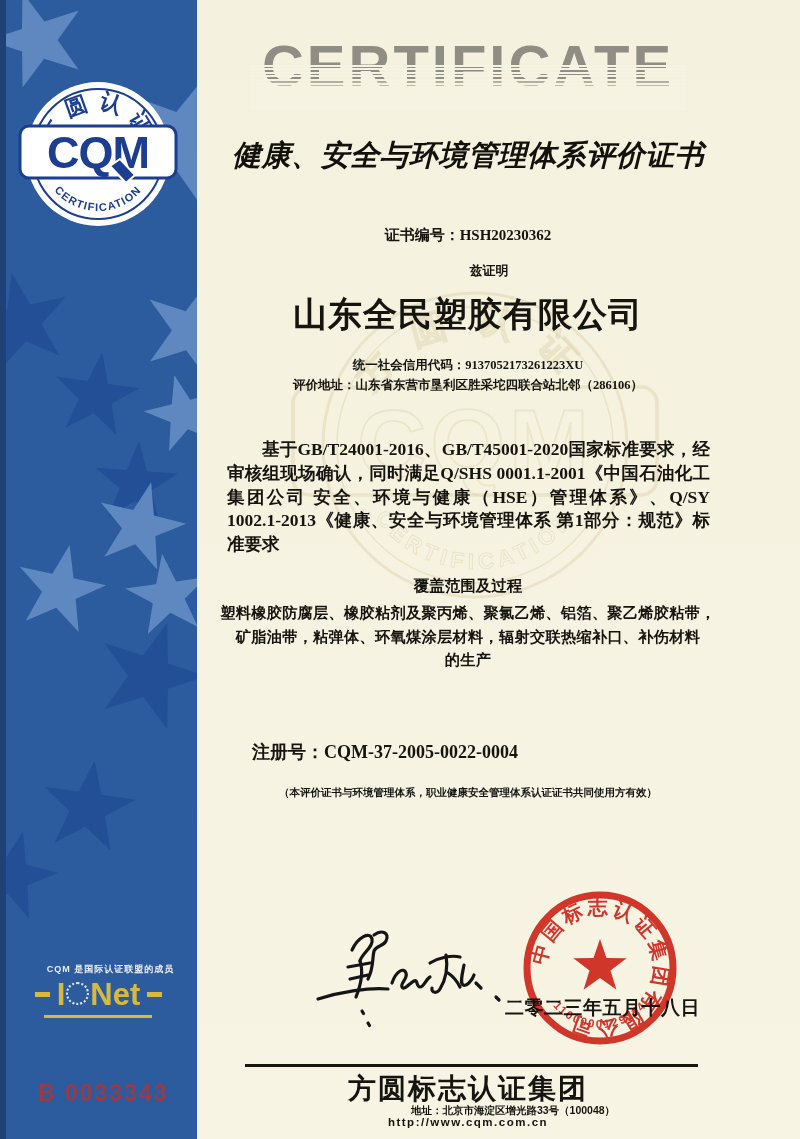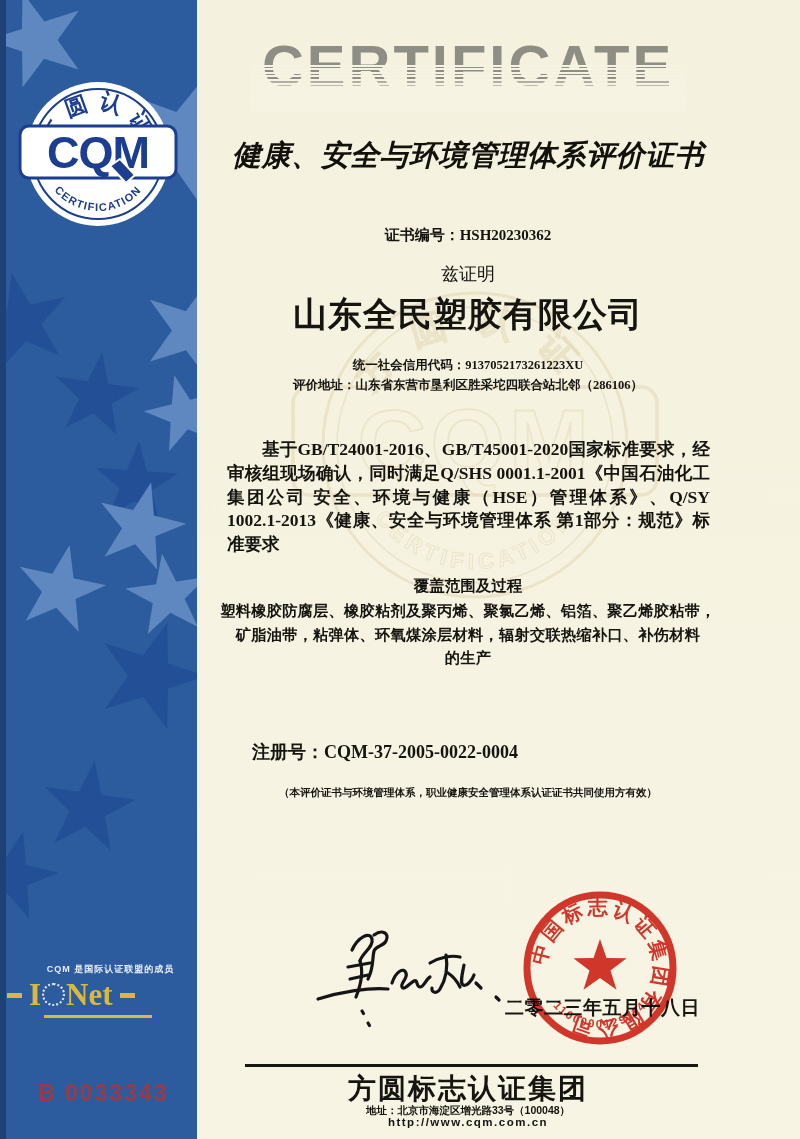--- a/index.html
+++ b/index.html
@@ -10,55 +10,55 @@
   .sidebar{position:absolute;left:0;top:0;width:197px;height:1139px;background:#2c5c9e;overflow:hidden;}
   .sidebar .edge{position:absolute;left:0;top:0;width:6px;height:1139px;background:#1e4176;}
   .star{position:absolute;clip-path:polygon(50% 0%,61.8% 34.5%,98% 34.5%,68.7% 56%,79.4% 90.5%,50% 69.8%,20.6% 90.5%,31.3% 56%,2% 34.5%,38.2% 34.5%);}
   .st-dark{background:#234f96;}
   .st-light{background:#5e88bf;}
 
   svg{overflow:visible;}
   .cqm-logo{position:absolute;left:24px;top:80px;}
 
   .member-text{position:absolute;left:0;top:963px;width:221px;text-align:center;color:#e9eef6;font-family:"Liberation Sans",sans-serif;font-size:9px;font-weight:bold;letter-spacing:1px;}
-  .iqnet{position:absolute;left:0;top:978px;width:197px;color:#d9b93d;font-family:Liberation Serif, serif;font-weight:bold;font-size:31px;line-height:34px;}
+  .iqnet{position:absolute;left:0;top:978px;width:197px;text-align:center;color:#d9b93d;font-family:Liberation Sans, sans-serif;font-weight:bold;font-size:31px;line-height:34px;}
   .iqnet .dash{display:inline-block;width:15px;height:5px;background:#d9b93d;vertical-align:middle;margin:0 7px 4px 7px;}
   .iqnet .qdots{display:inline-block;width:19px;height:19px;border:2.5px dotted #dfe7f2;border-radius:50%;vertical-align:middle;margin:0 1px 6px 1px;}
   .iqnet-underline{position:absolute;left:44px;top:1015px;width:108px;height:3px;background:#d9b93d;}
   .serial{position:absolute;left:38px;top:1080px;font-family:"Liberation Sans",sans-serif;font-size:23px;font-weight:bold;color:rgba(166,55,62,0.88);letter-spacing:2px;}
 
   
   .main{position:absolute;left:197px;top:0;width:603px;height:1139px;background:linear-gradient(180deg,#f4f1de,#f7f4e4);}
   .wm{position:absolute;left:88px;top:255px;z-index:0;opacity:0.55;}
   .blk{position:absolute;left:1px;width:540px;text-align:center;color:#15140f;z-index:2;}
 
   .cert-word-wrap{display:inline-block;position:relative;}
   .cert-word{font-family:"Liberation Sans",sans-serif;font-weight:bold;font-size:58px;letter-spacing:3px;color:#8f8e84;transform:scaleY(0.97);}
   .cert-stripes{position:absolute;left:-12px;right:-12px;top:46%;height:70%;background:repeating-linear-gradient(to bottom,rgba(246,243,226,0) 0 1.6px,#f6f3e2 1.6px 3.6px);}
   .cert-fade{position:absolute;left:-12px;right:-12px;top:70%;height:48%;background:linear-gradient(to bottom,rgba(246,243,226,0.25),#f6f3e2 88%);}
 
   .doc-title{top:136px;font-family:"Liberation Sans",sans-serif;font-weight:bold;font-size:29px;letter-spacing:0.5px;color:#12110c;font-style:italic;}
   .cert-no{top:226px;font-size:15px;font-weight:bold;}
-  .intro{top:262px;font-size:18px;font-weight:normal;}
+  .intro{top:262px;font-size:13px;font-weight:bold;margin-left:21px;}
   .company{top:292px;font-size:34px;font-weight:600;letter-spacing:1px;}
   .info{top:356px;font-size:12.5px;font-weight:bold;line-height:19.5px;}
   .paragraph{top:438px;padding:0 28px 0 29px;box-sizing:border-box;text-align:justify;font-size:17.5px;font-weight:bold;line-height:23.8px;text-indent:2em;}
   .scope-h{top:576px;font-size:15.5px;font-weight:bold;font-family:Liberation Serif, serif;}
-  .scope{top:601px;font-size:15.2px;font-weight:bold;line-height:23.5px;letter-spacing:0.3px;font-family:Liberation Mono, monospace;}
+  .scope{top:601px;font-size:15.2px;font-weight:bold;line-height:23.5px;letter-spacing:0.3px;}
   .dates{top:708px;display:flex;justify-content:space-between;padding:0 62px 0 54px;box-sizing:border-box;font-size:18px;font-weight:bold;text-align:left;}
   .reg{top:740px;text-align:left;padding-left:54px;box-sizing:border-box;font-size:18px;font-weight:bold;}
   .note{top:786px;font-size:10.5px;font-weight:bold;}
 
   .signature{position:absolute;left:103px;top:895px;z-index:2;}
   .issue-date{position:absolute;left:308px;top:995px;z-index:2;font-size:19px;font-weight:600;color:#17160f;letter-spacing:0.5px;}
   .seal{position:absolute;left:318px;top:883px;z-index:3;mix-blend-mode:multiply;opacity:0.93;}
 
   .f-line{position:absolute;left:48px;top:1064px;width:453px;height:3px;background:#17160f;z-index:2;}
   .f-org{top:1070px;font-size:28px;font-weight:bold;letter-spacing:2px;}
-  .f-addr{top:1104px;font-size:10.5px;font-weight:bold;font-family:"Liberation Sans",sans-serif;}
+  .f-addr{top:1104px;font-size:10.5px;font-weight:bold;font-family:"Liberation Sans",sans-serif;padding-left:45px;}
   .f-url{top:1116px;font-size:11.5px;font-weight:bold;font-family:"Liberation Sans",sans-serif;letter-spacing:1.5px;}
 </style>
 </head>
 <body>
 
 <div class="page">
 
   <div class="sidebar">
     <div class="star st-light" style="left:-12px;top:-10px;width:100px;height:100px;transform:rotate(-18deg);"></div>
     <div class="star st-light" style="left:110px;top:65px;width:150px;height:150px;transform:rotate(20deg);"></div>

